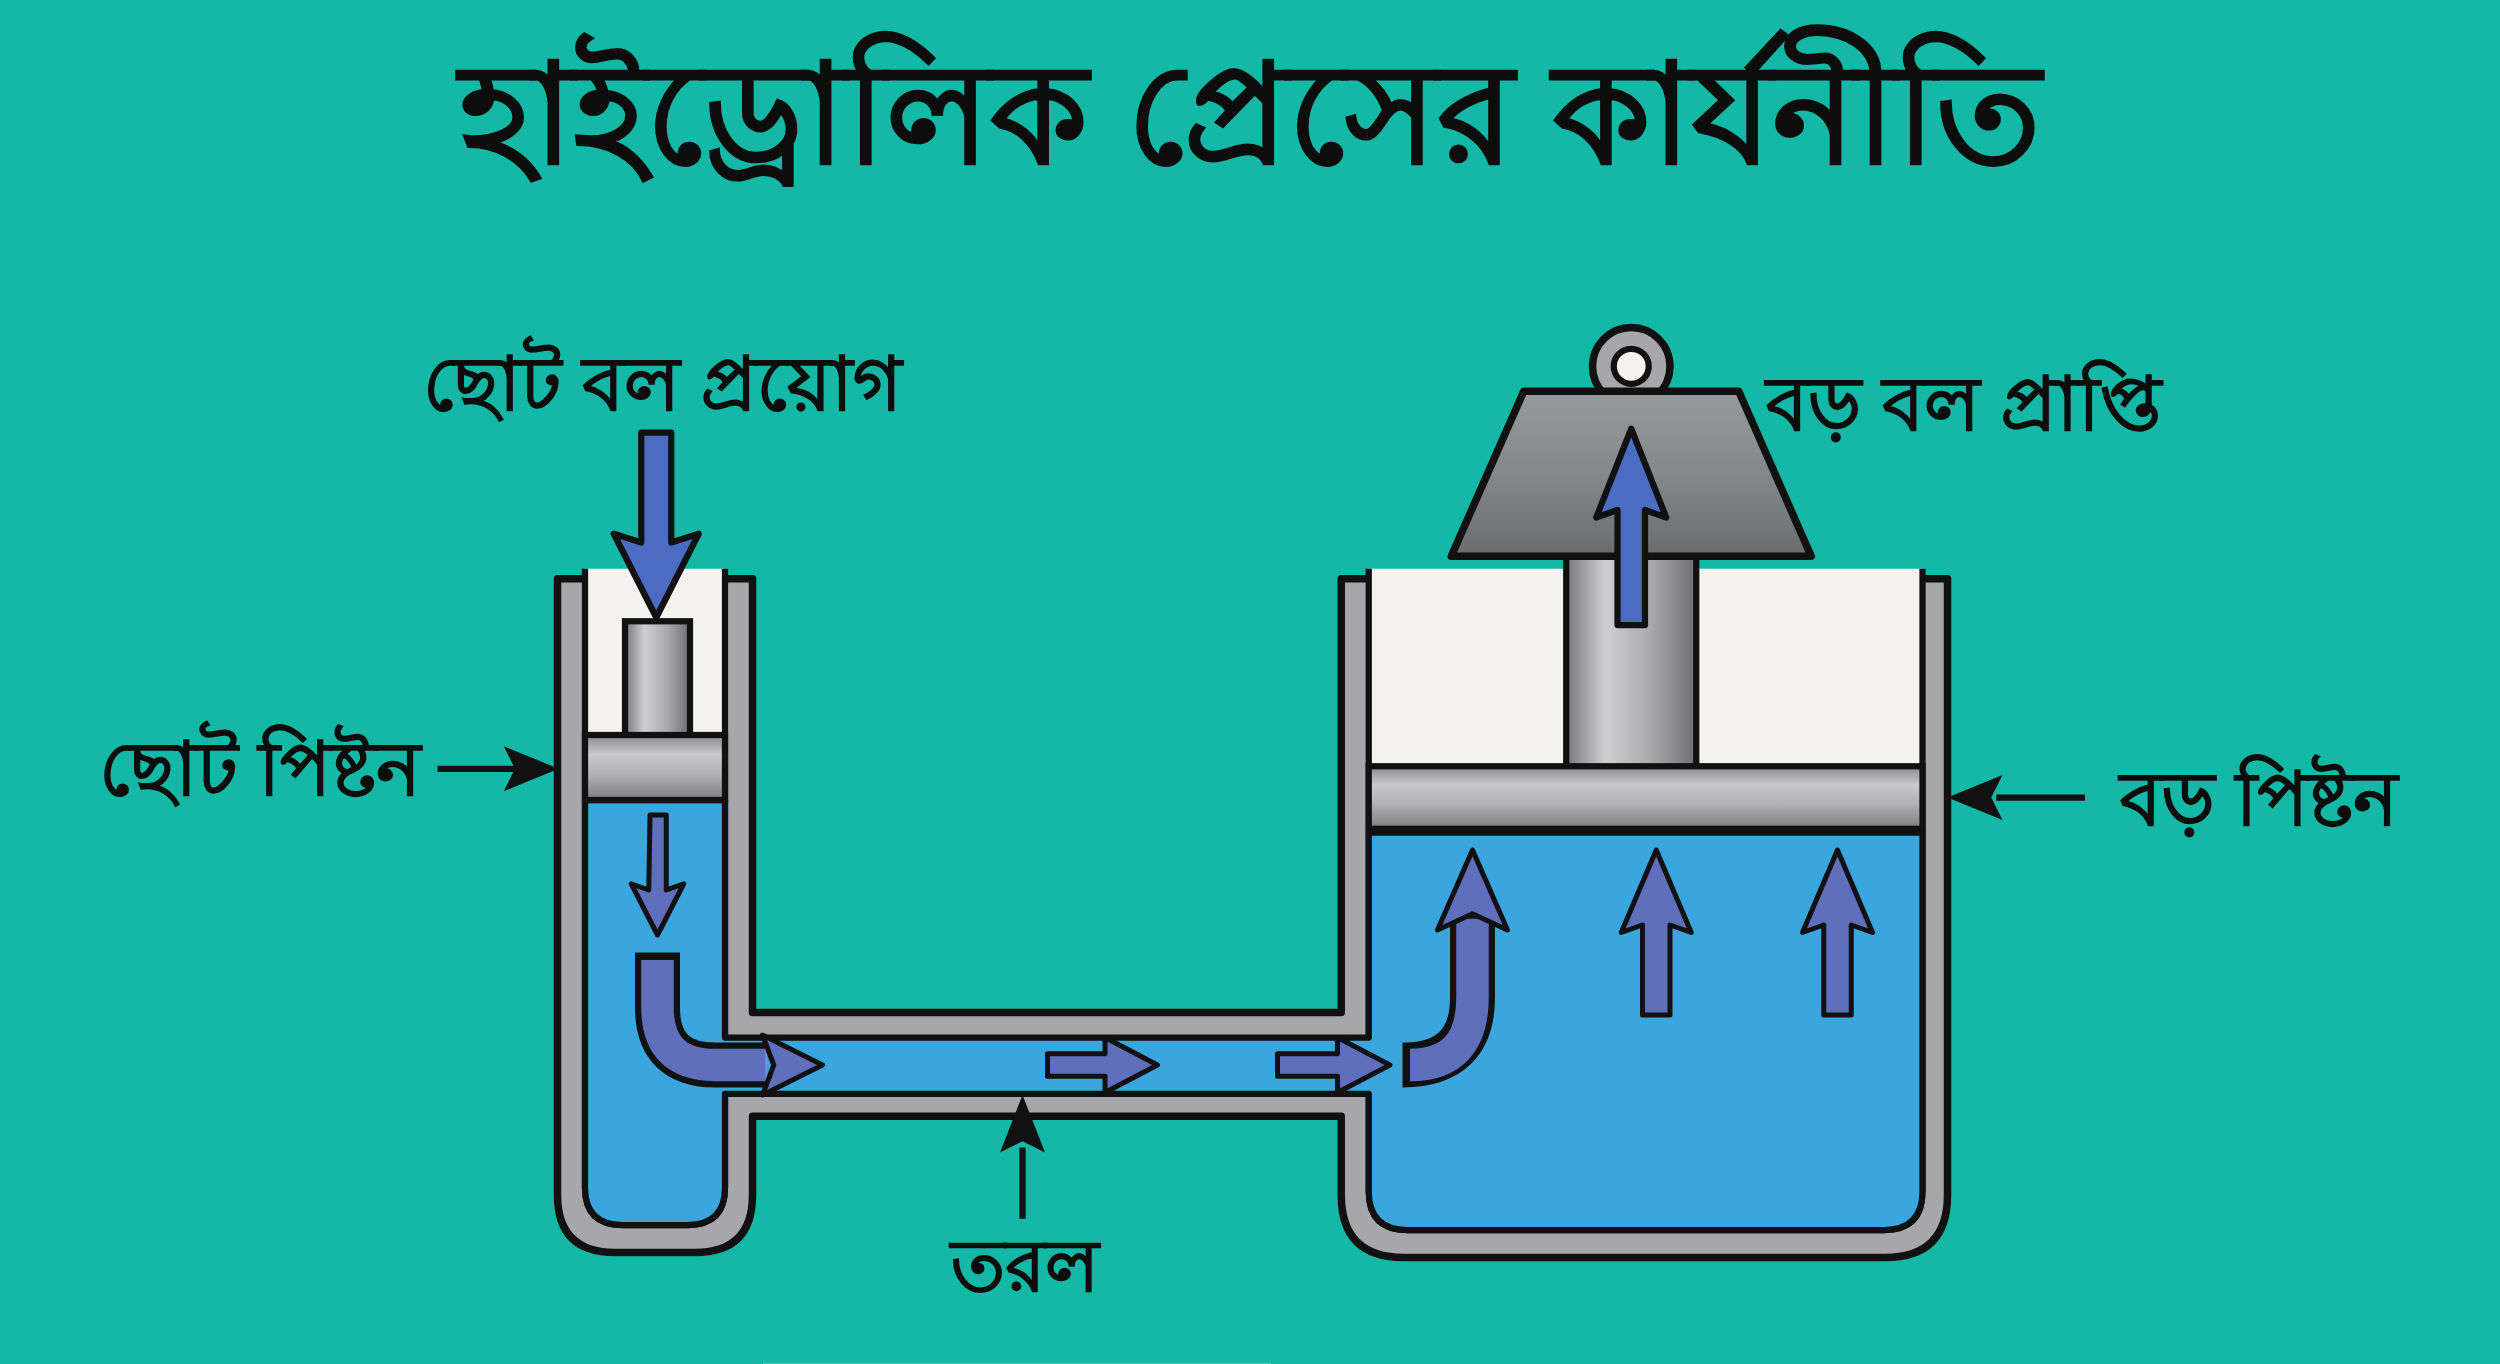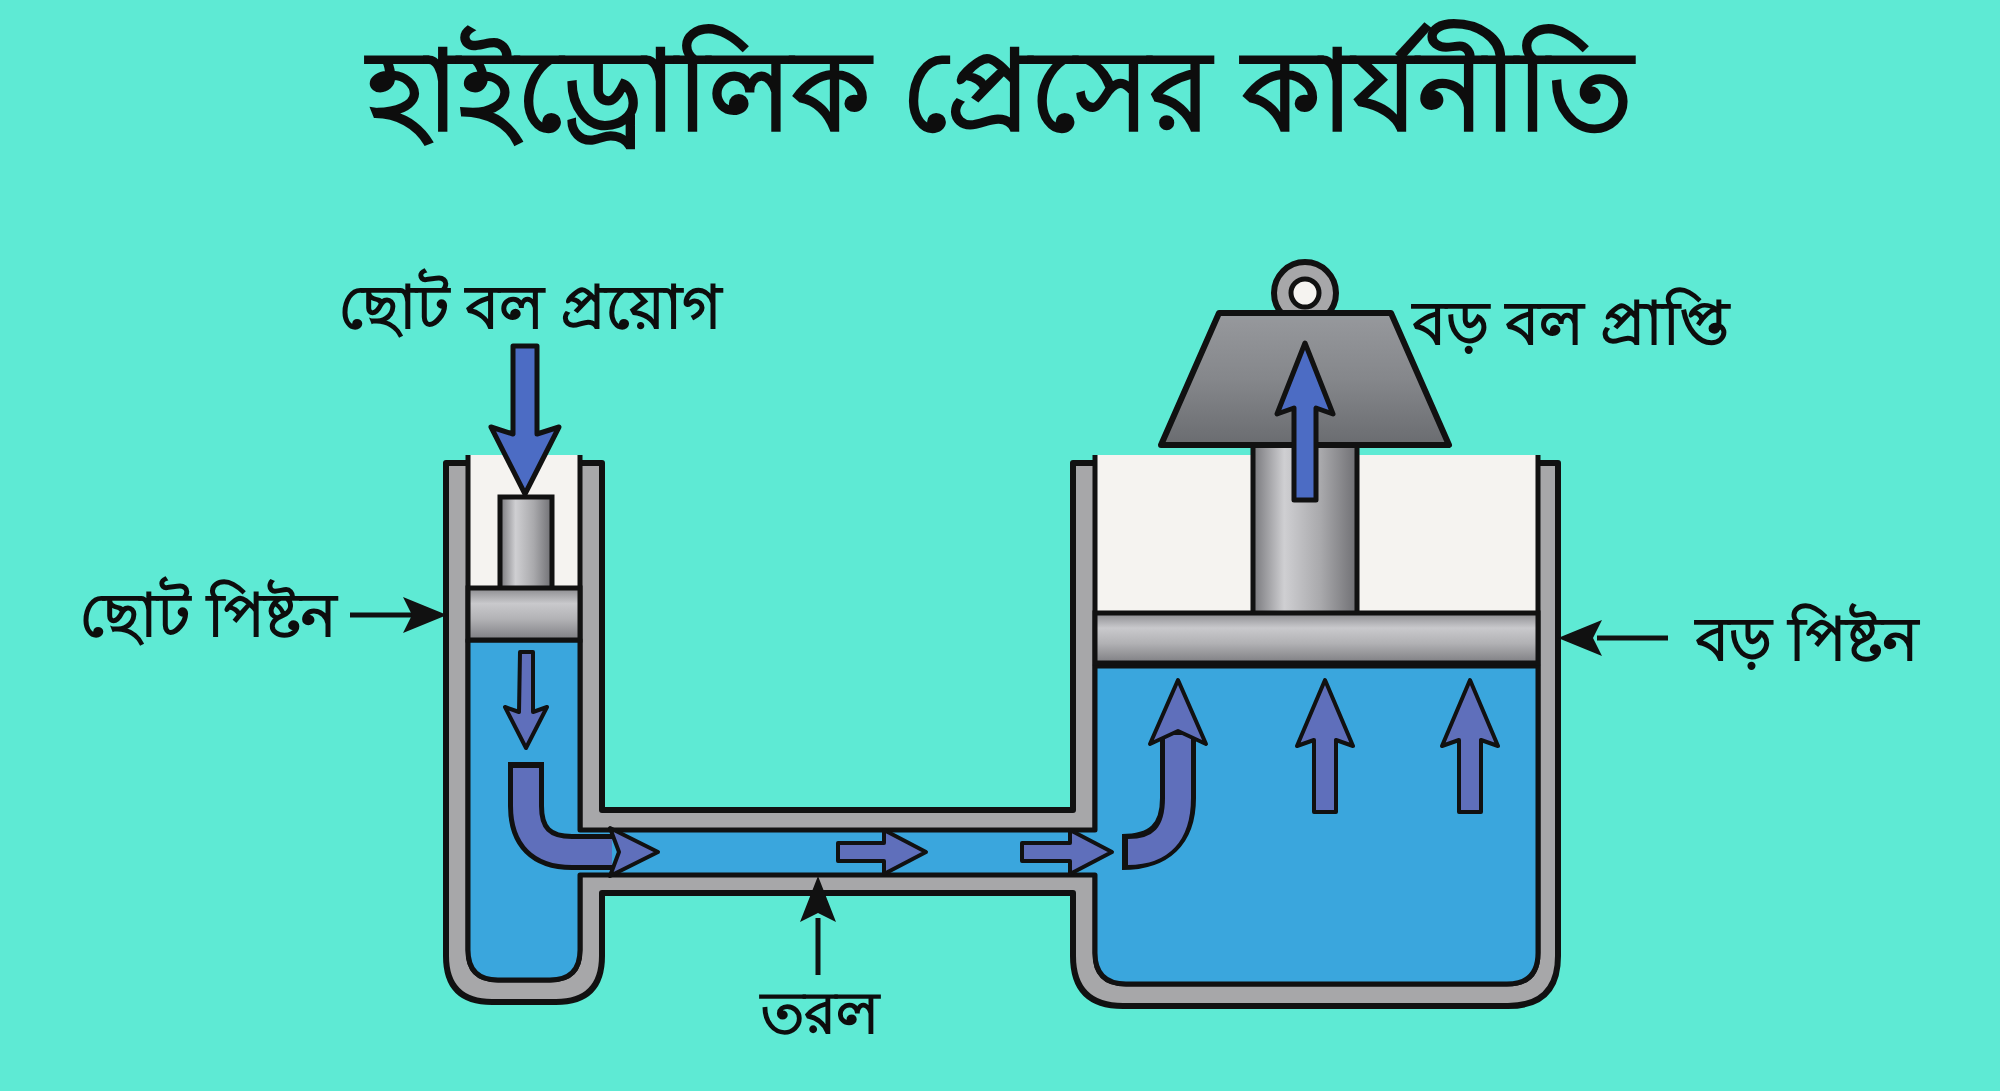--- a/index.html
+++ b/index.html
@@ -1,20 +1,20 @@
 <!DOCTYPE html>
 <html><head>
 <meta charset="utf-8">
 <style>
   html,body{margin:0;padding:0;}
   body{background:#e8e8e8;font-family:"Liberation Sans",sans-serif;}
   .stage{
     position:relative;
     width:2000px;height:1091px;
-    background:#5eead4;
+    background:#14b8a6;
     overflow:hidden;
   }
   svg{display:block;width:100%;height:100%;}
   text{
     font-family:"Liberation Sans","DejaVu Sans",sans-serif;
     font-weight:bold;
     fill:#0D0D0D;
   }
   .title-text{font-size:112px;}
   .label-text{font-size:60px;}

